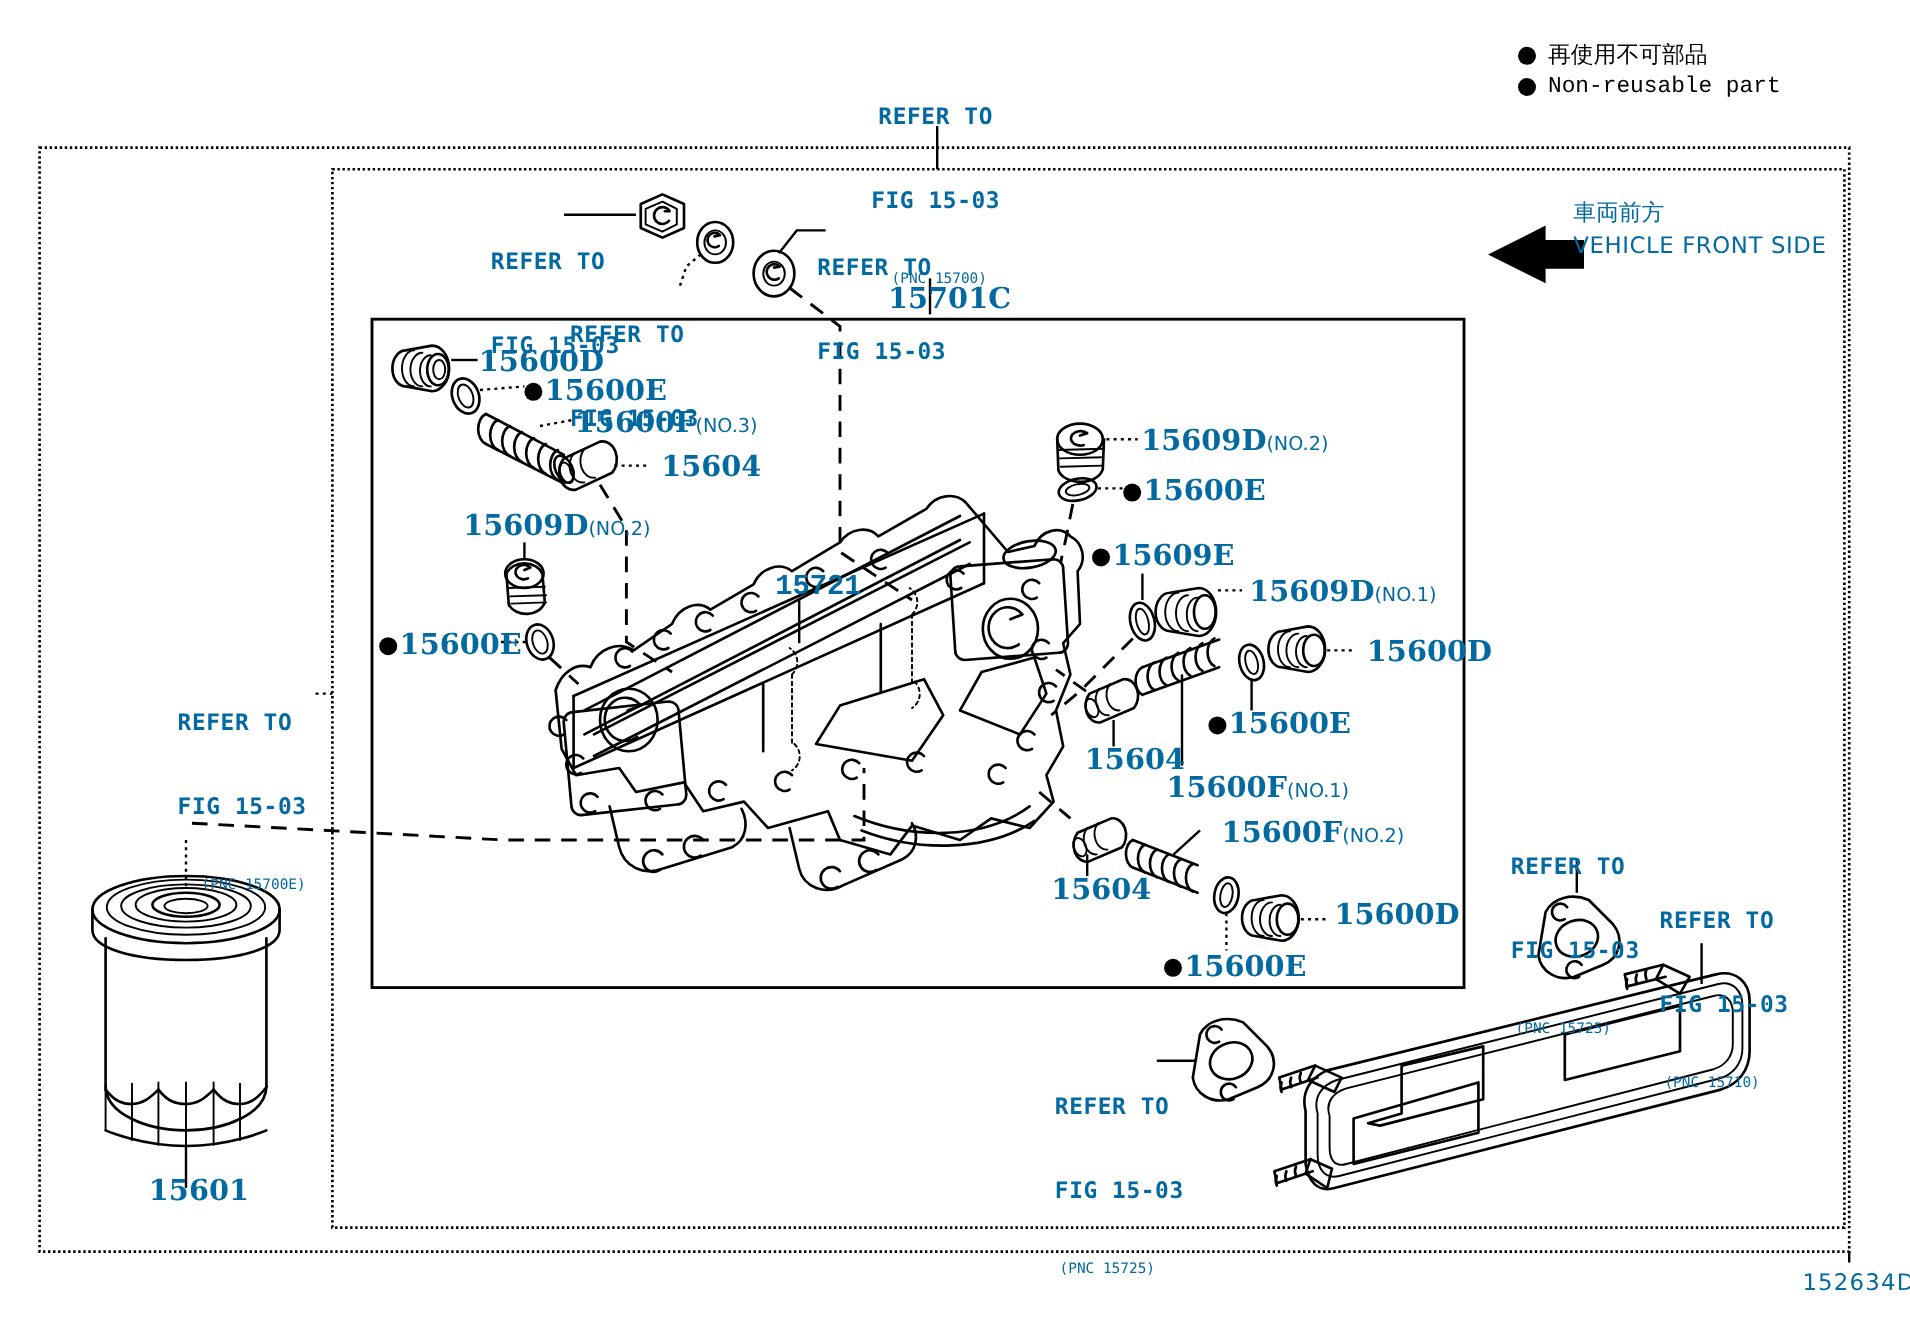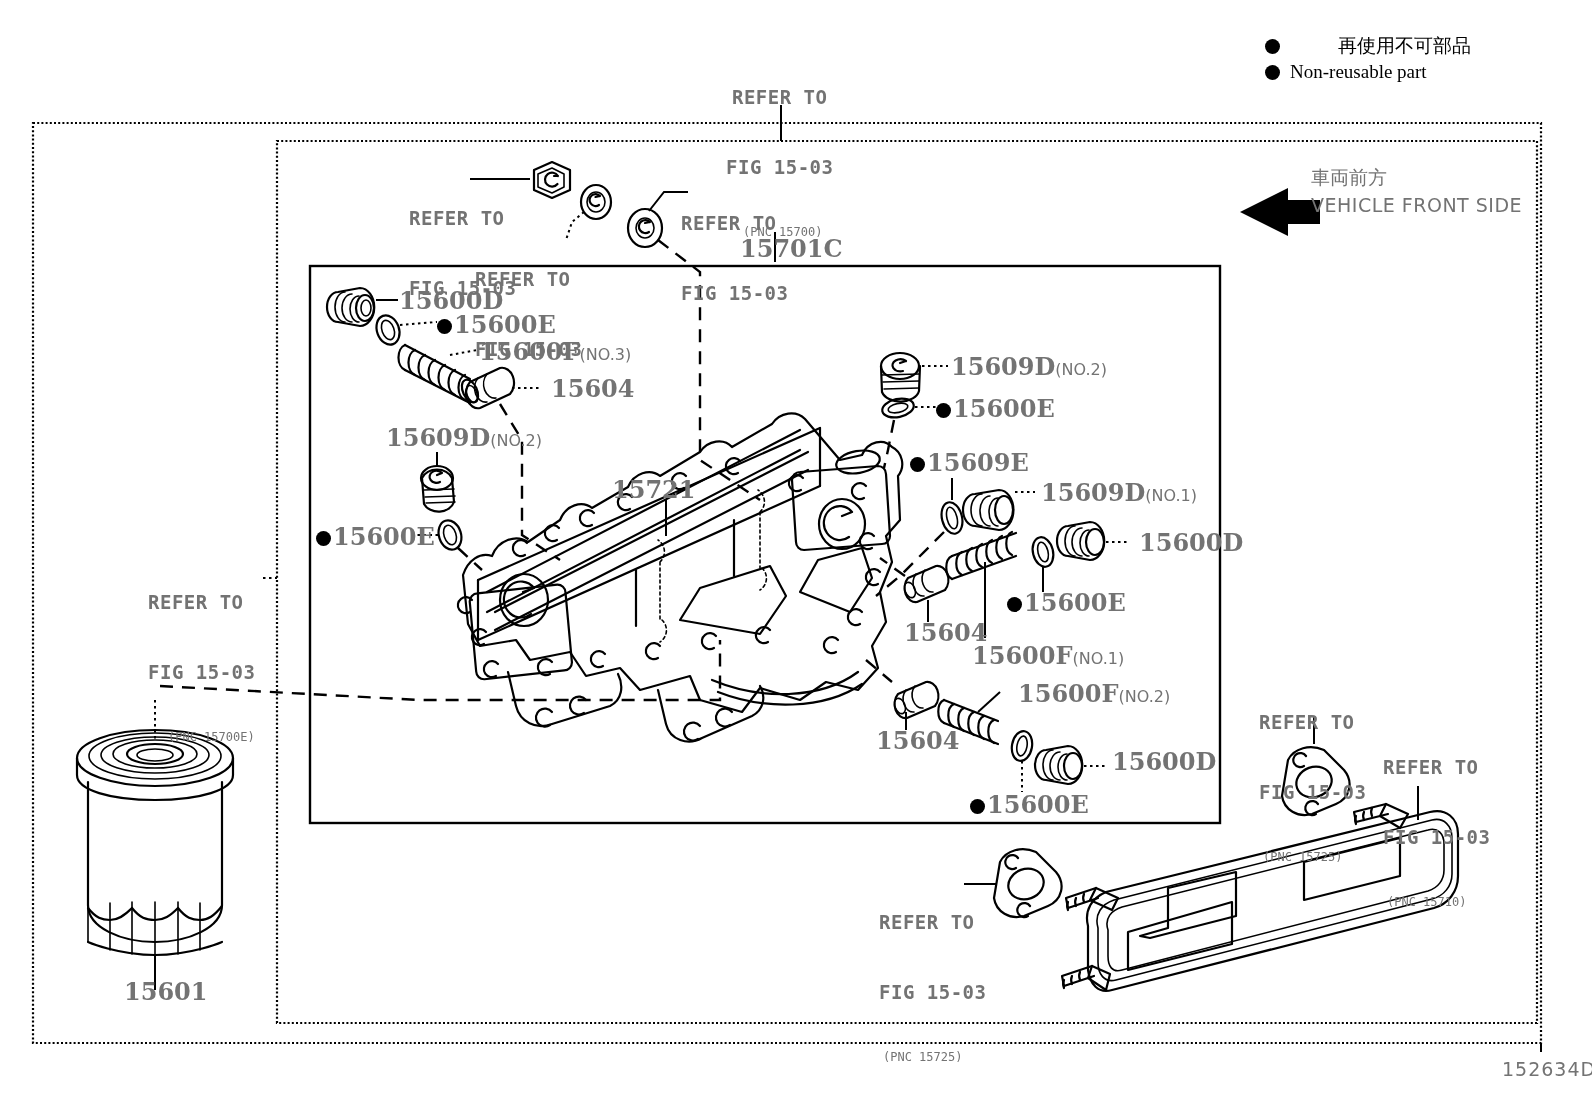--- a/index.html
+++ b/index.html
@@ -19,21 +19,21 @@
   svg.layer {
     position: absolute;
     left: 0; top: 0;
     width: 1592px;
     height: 1099px;
   }
   .lbl {
     position: absolute;
     white-space: pre;
     font-family: "DejaVu Sans Mono", monospace;
-    color: #737373;
+    color: #0369a1;
     line-height: 1.22;
   }
   .refer {
     font-size: 19px;
     font-weight: bold;
     letter-spacing: 0.5px;
   }
   .refer .pnc {
     font-weight: normal;
     font-size: 12px;
@@ -46,25 +46,24 @@
     letter-spacing: 0px;
   }
   .pnum .sub {
     font-size: 16px;
     font-weight: normal;
     font-family: "DejaVu Sans", sans-serif;
   }
   .legend-jp {
     font-size: 19px;
     font-family: "DejaVu Sans", sans-serif;
-    margin-left: 48px;
   }
   .legend-en {
     font-size: 19px;
-    font-family: Liberation Serif, serif;
+    font-family: Liberation Mono, monospace;
   }
   .front-jp {
     font-size: 19px;
     font-family: "DejaVu Sans", sans-serif;
   }
   .front-en {
     font-size: 19px;
     font-family: "DejaVu Sans", sans-serif;
     letter-spacing: 0.5px;
   }
@@ -497,21 +496,21 @@
     <div class="pnc" style="margin-left:4px;">(PNC 15725)</div>
   </div>
 
   <div class="lbl refer" style="left:1383px; top:710px;">
     <div>REFER TO</div>
     <div>FIG 15-03</div>
     <div class="pnc" style="margin-left:4px;">(PNC 15710)</div>
   </div>
 
   <div class="lbl pnum" style="left:740px; top:234px;">15701C</div>
-  <div class="lbl pnum" style="left:612px; top:475px;">15721</div>
+  <div class="lbl pnum" style="left:646px; top:475px;font-family:Liberation Mono, monospace;">15721</div>
   <div class="lbl pnum" style="left:124px; top:977px;">15601</div>
 
   <div class="lbl pnum" style="left:399px; top:286px;">15600D</div>
 
   <div class="lbl pnum" style="left:437px; top:310px;"><span class="bullet"></span><span>15600E</span></div>
 
   <div class="lbl pnum" style="left:479px; top:337px;"><span>15600F</span><span class="sub">(NO.3)</span></div>
 
   <div class="lbl pnum" style="left:551px; top:374px;">15604</div>
 

